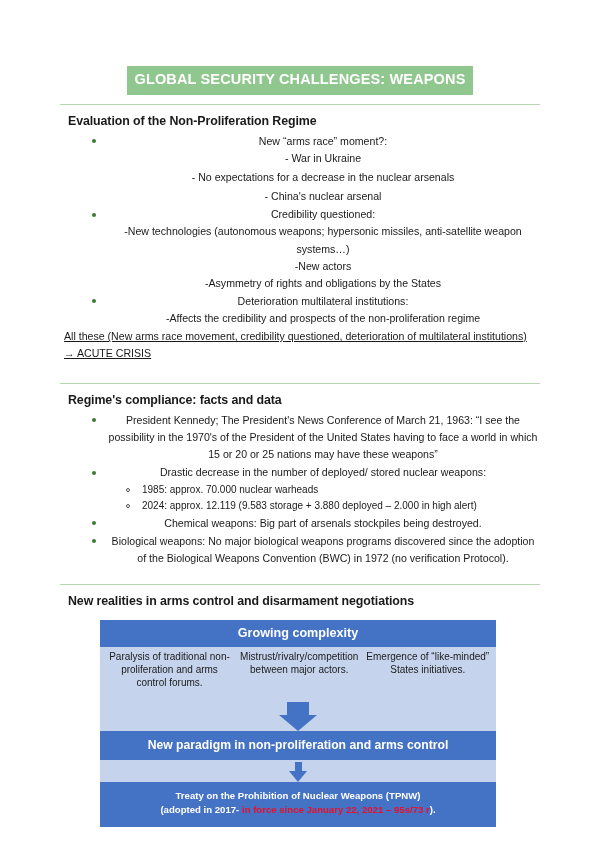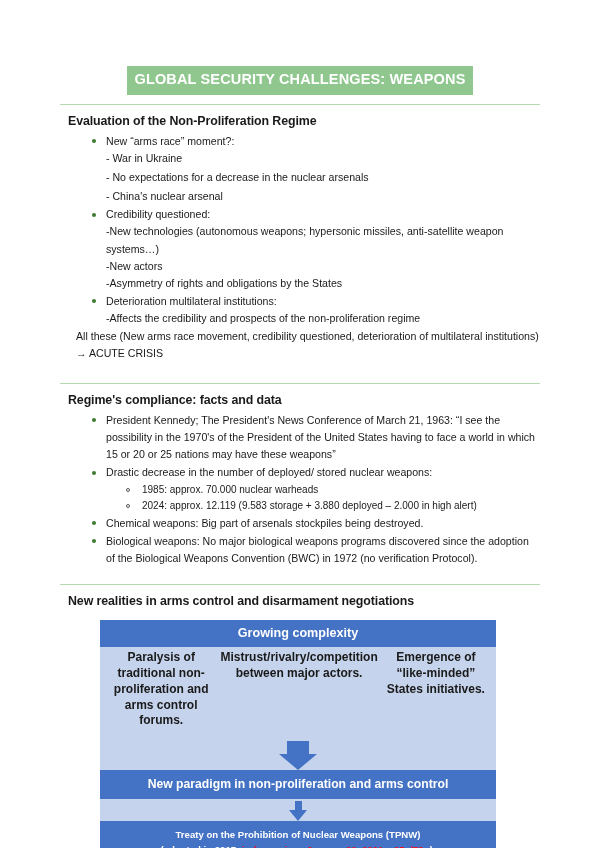--- a/index.html
+++ b/index.html
@@ -53,35 +53,37 @@
     font-weight: bold;
     color: #1a1a1a;
     margin: 9px 0 5px 8px;
     letter-spacing: -0.1px;
   }
 
   
   .para {
     font-size: 10.6px;
     line-height: 1.62;
-    margin: 1px 0 0 16px;
+    margin: 1px 0 0 4px;
     color: #1a1a1a;
+    text-decoration: underline;
   }
 
   ul.bullets {
     list-style: none;
     margin: 0;
     padding: 0;
   }
   ul.bullets > li {
     position: relative;
     padding-left: 46px;
     font-size: 10.6px;
     line-height: 1.62;
     margin: 0 0 1px 0;
+    text-align: center;
   }
   ul.bullets > li::before {
     content: "";
     position: absolute;
     left: 32px;
     top: 6.5px;
     width: 4px;
     height: 4px;
     border-radius: 50%;
     background: #3f7a33;
@@ -136,22 +138,22 @@
   }
   .dg-cols {
     display: flex;
     background: #c5d4ec;
     padding: 3px 4px 2px 4px;
     box-sizing: border-box;
   }
   .dg-col {
     flex: 1;
     text-align: center;
-    font-size: 12px;
-    font-weight: bold;
+    font-size: 10px;
+    font-weight: normal;
     color: #1a1a1a;
     line-height: 1.32;
     padding: 0 2px;
   }
   .dg-col.wide { flex: 1.02; }
   .dg-spacer {
     height: 8px;
     background: #c5d4ec;
   }
   .arrow-wrap {

